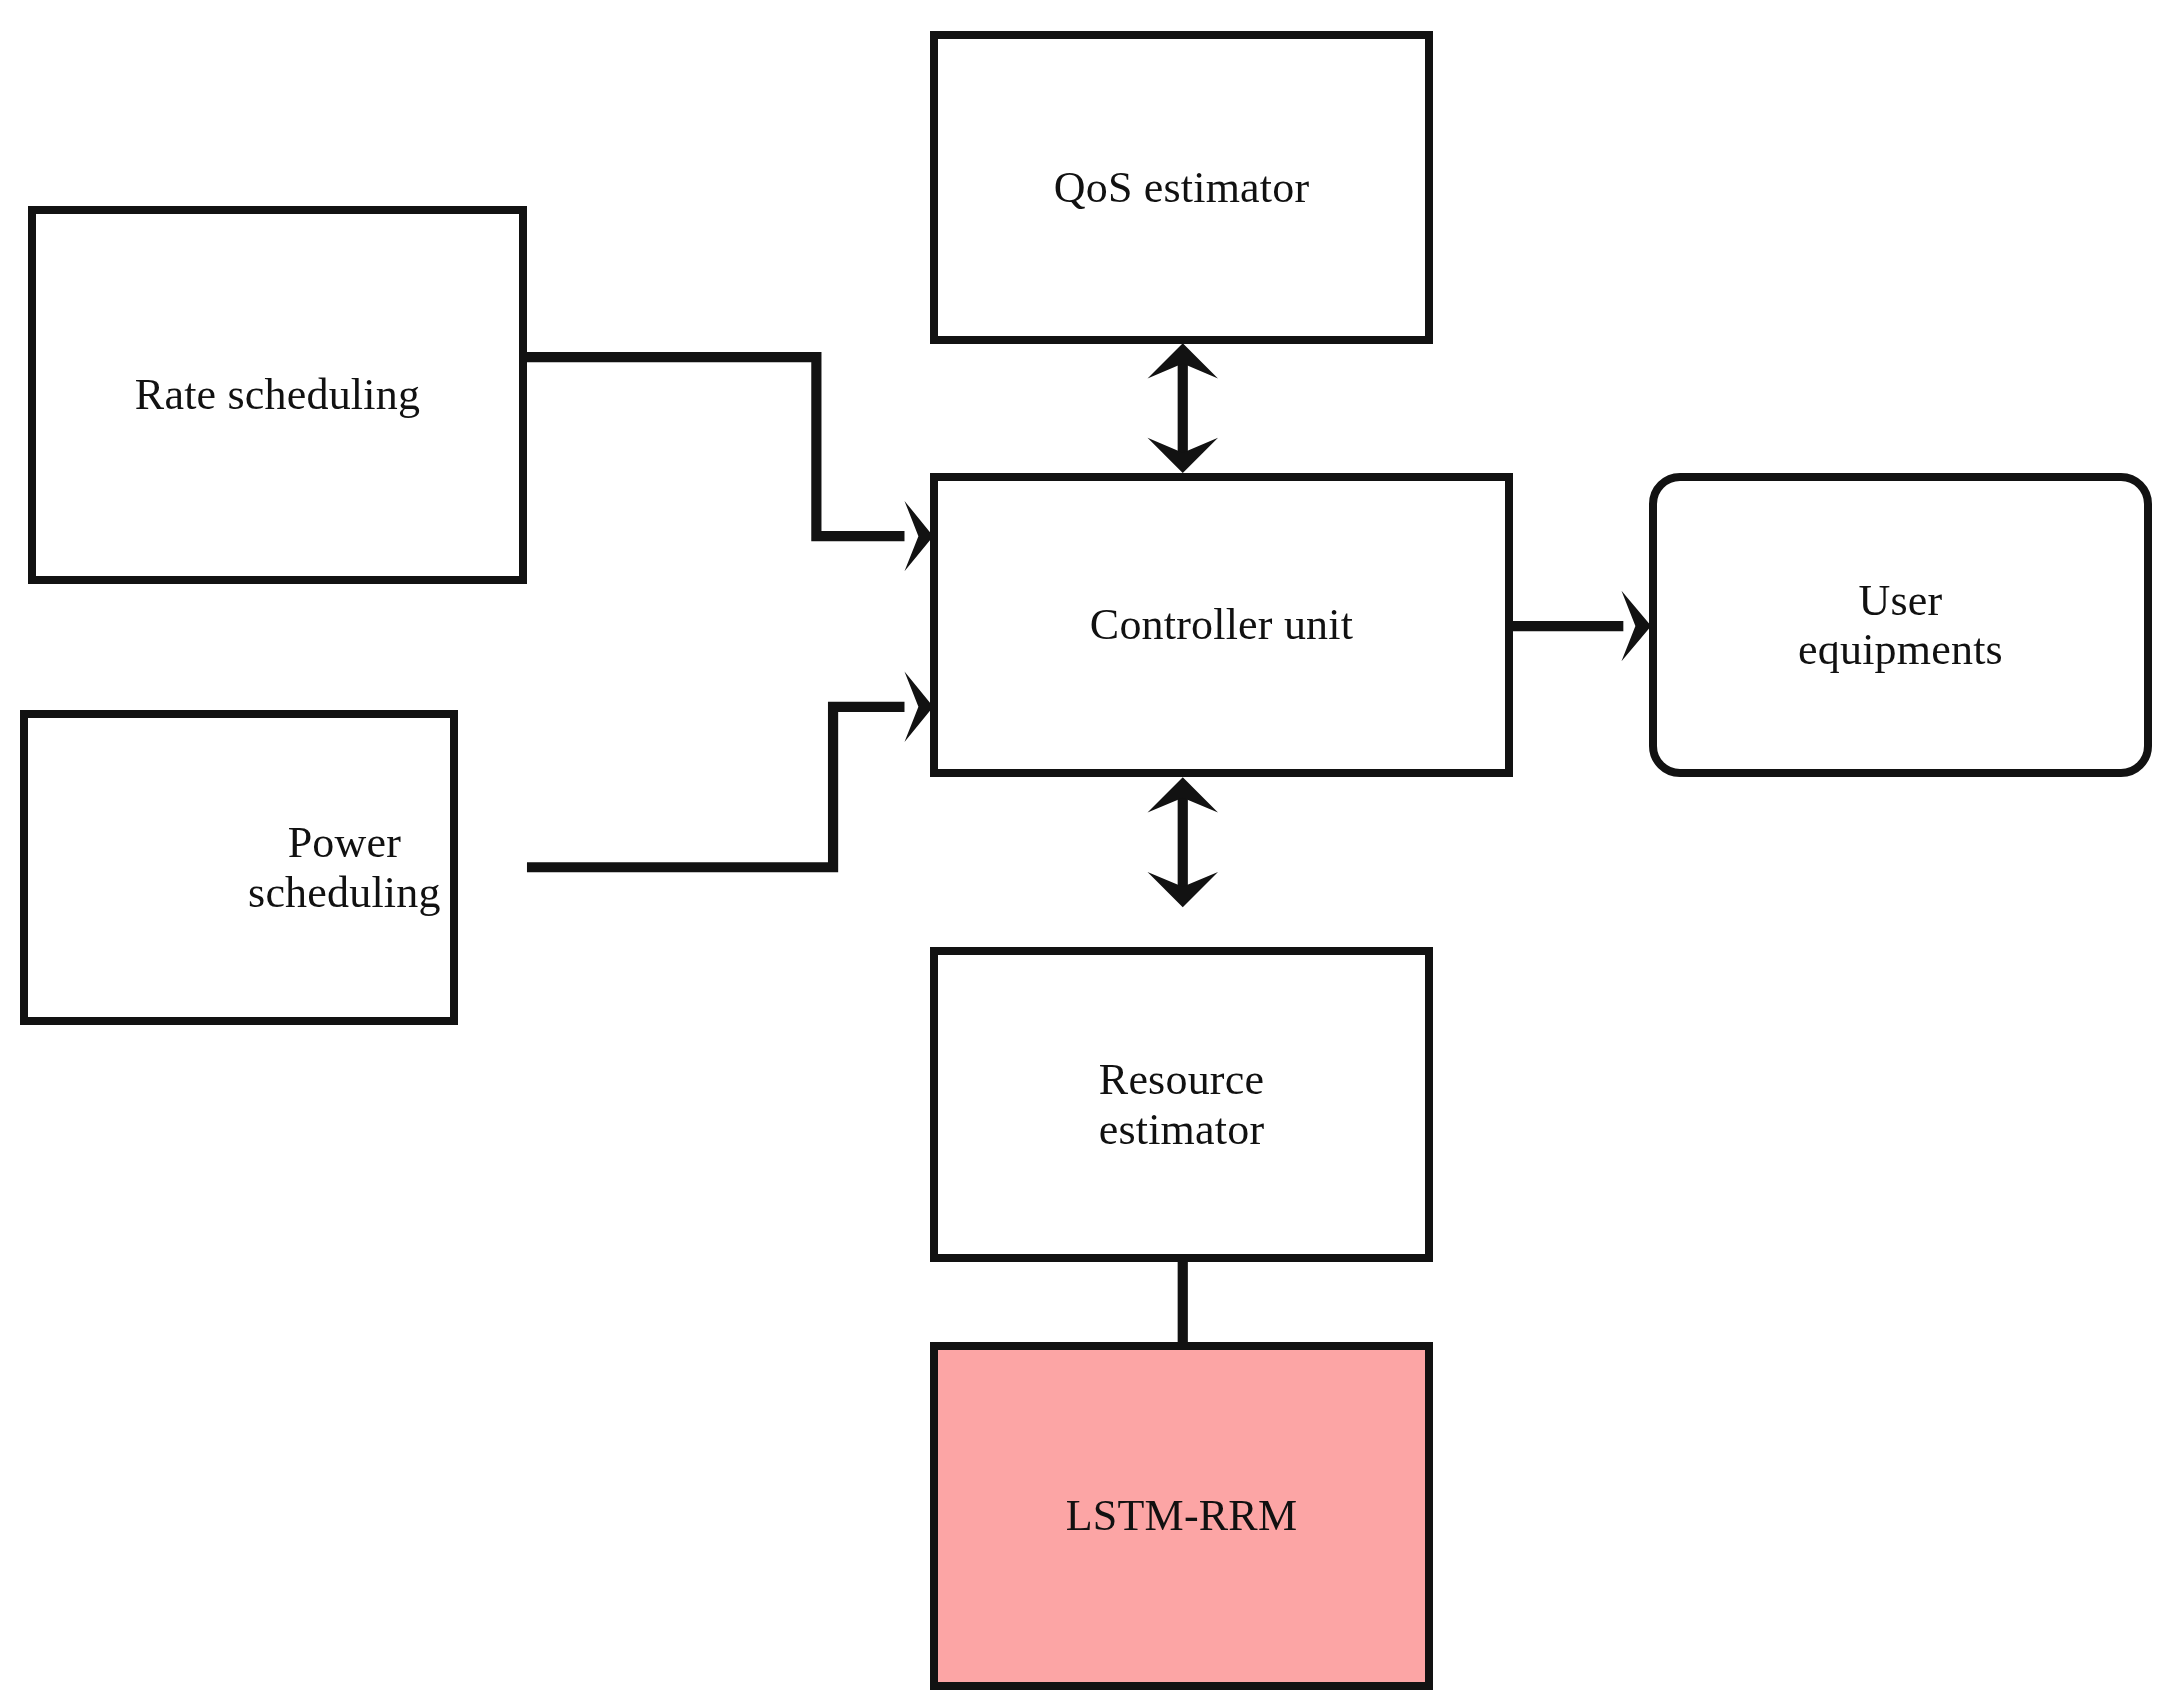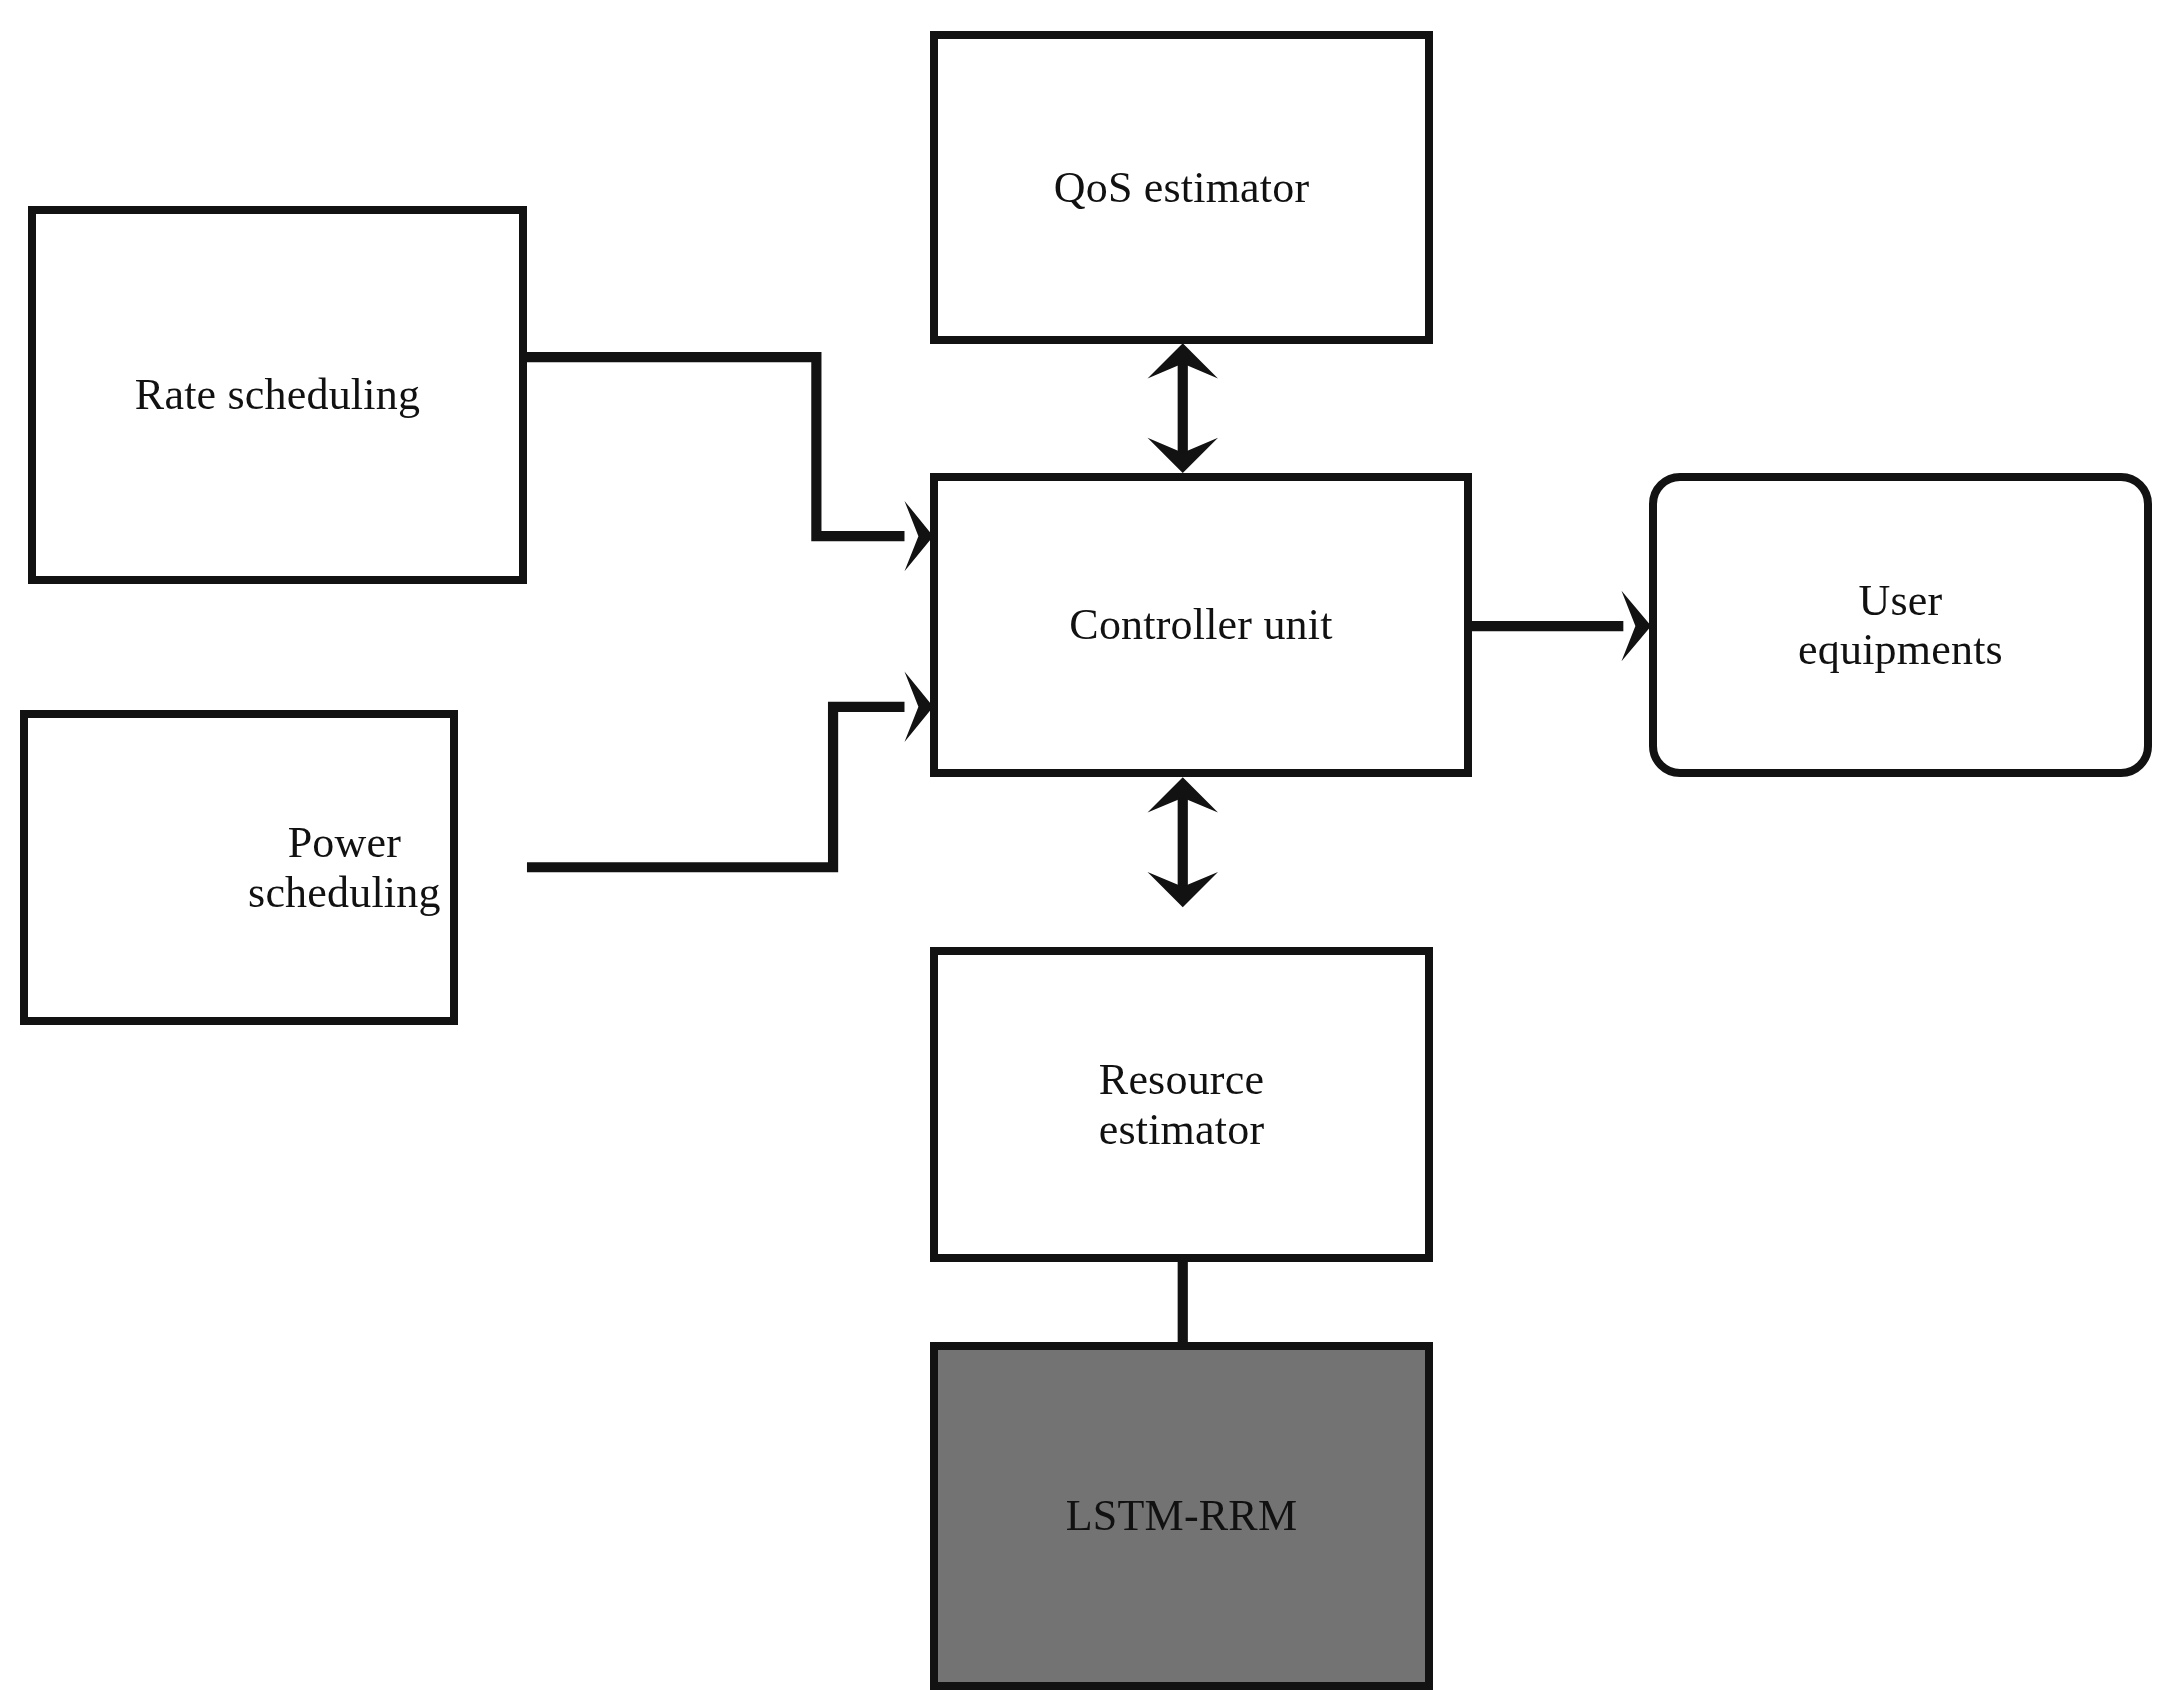--- a/index.html
+++ b/index.html
@@ -29,27 +29,27 @@
     font-size: 44px;
     line-height: 1.12;
     letter-spacing: 0.2px;
     padding: 3.7px 9.3px;
   }
   .node .label {
     display: block;
     white-space: pre-line;
   }
   .node.accent {
-    background: #737373;
+    background: #fca5a5;
   }
   
   #node-rate-scheduling   { left: 28px;   top: 206px;  width: 499px; height: 378px; }
   #node-power-scheduling  { left: 20px;   top: 710px;  width: 438px; height: 315px; justify-content: flex-end; }
   #node-qos-estimator     { left: 930px; top: 31px;   width: 503px; height: 313px; }
-  #node-controller-unit   { left: 930px; top: 473px;  width: 542px; height: 304px; }
+  #node-controller-unit   { left: 930px; top: 473px;  width: 583px; height: 304px; }
   #node-resource-estimator{ left: 930px; top: 907px;  width: 503px; height: 315px; margin-top: 40px; }
   #node-lstm-rrm          { left: 930px; top: 1342px; width: 503px; height: 348px; }
   #node-user-equipments   { left: 1649px; top: 473px;  width: 503px; height: 304px; border-radius: 31px; }
 
   
   #connectors {
     position: absolute;
     left: 0;
     top: 0;
     width: 2180px;

